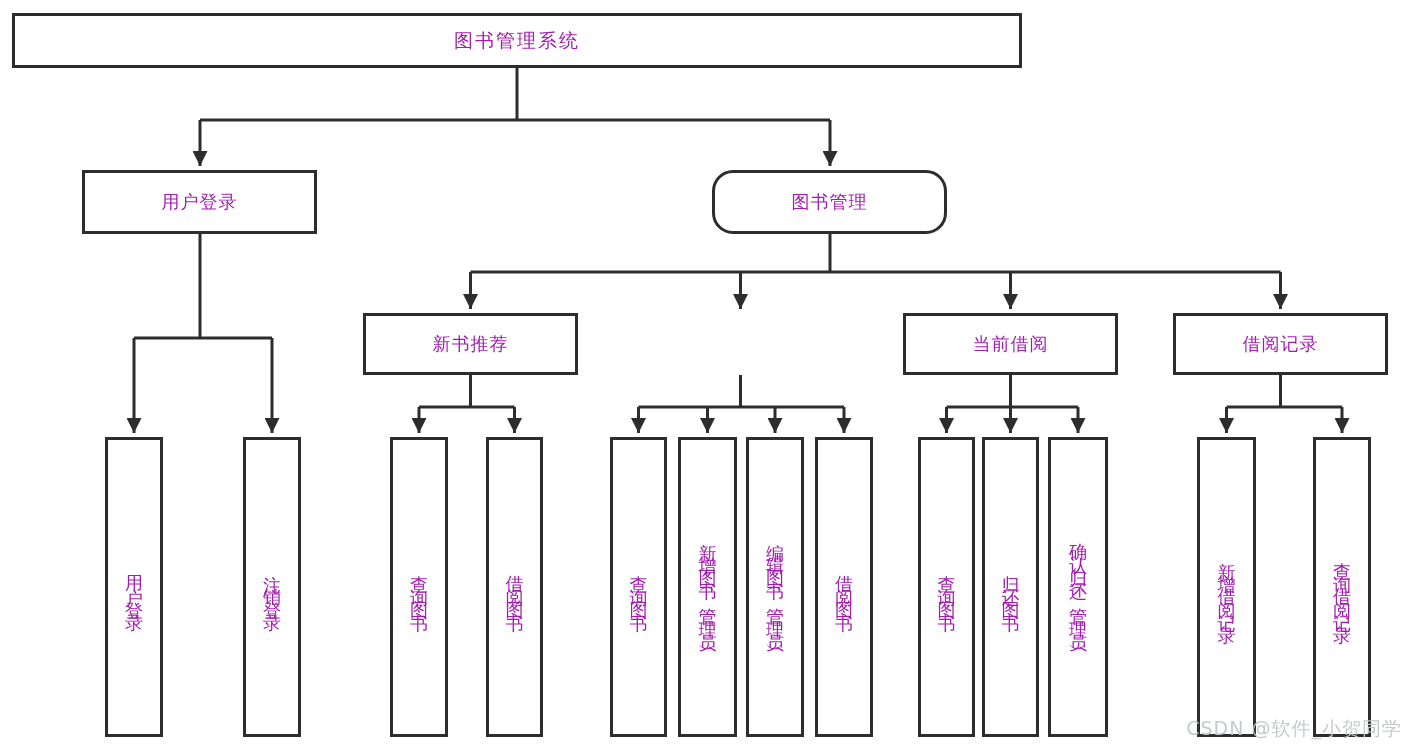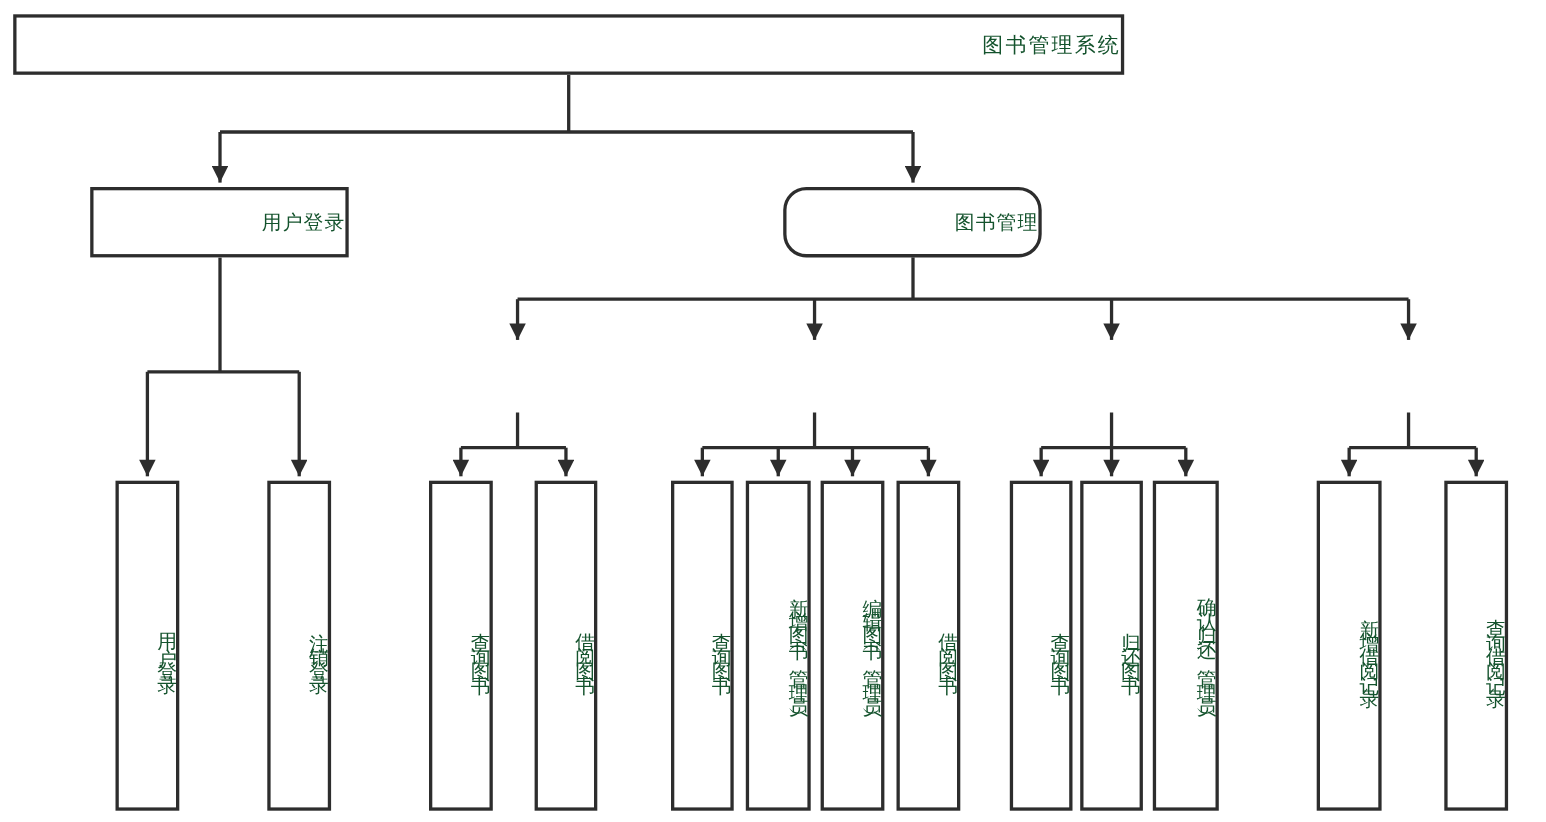--- a/index.html
+++ b/index.html
@@ -21,22 +21,22 @@
     top: 0;
     z-index: 1;
   }
   .node {
     position: absolute;
     box-sizing: border-box;
     background: #ffffff;
     border: 3px solid #2d2d2d;
     display: flex;
     align-items: center;
-    justify-content: flex-end;
-    color: #14532d;
+    justify-content: center;
+    color: #a21caf;
     z-index: 2;
   }
   .node-h {
     font-size: 18px;
     letter-spacing: 1px;
   }
   .node-root {
     font-size: 19px;
     letter-spacing: 2px;
   }
@@ -118,20 +118,29 @@
     <span>图书管理系统</span>
   </div>
 
   <div class="node node-h" style="left:82px; top:170px; width:235px; height:64px;">
     <span>用户登录</span>
   </div>
   <div class="node node-h" style="left:712px; top:170px; width:235px; height:64px;border-radius:21px;">
     <span>图书管理</span>
   </div>
 
+  <div class="node node-h" style="left:363px; top:313px; width:215px; height:62px;">
+    <span>新书推荐</span>
+  </div>
+  <div class="node node-h" style="left:903px; top:313px; width:215px; height:62px;">
+    <span>当前借阅</span>
+  </div>
+  <div class="node node-h" style="left:1173px; top:313px; width:215px; height:62px;">
+    <span>借阅记录</span>
+  </div>
 
   <div class="node node-v" style="left:105px; top:437px; width:58px; height:300px;">
     <span class="vtext">用户登录</span>
   </div>
   <div class="node node-v" style="left:243px; top:437px; width:58px; height:300px;">
     <span class="vtext">注销登录</span>
   </div>
 
   <div class="node node-v" style="left:390px; top:437px; width:58px; height:300px;">
     <span class="vtext">查询图书</span>
@@ -163,14 +172,15 @@
     <span class="vtext">确认归还（管理员）</span>
   </div>
 
   <div class="node node-v" style="left:1197px; top:437px; width:59px; height:300px;">
     <span class="vtext">新增借阅记录</span>
   </div>
   <div class="node node-v" style="left:1313px; top:437px; width:58px; height:300px;">
     <span class="vtext">查询借阅记录</span>
   </div>
 
+  <div class="watermark">CSDN @软件_小贺同学</div>
 
 </div>
 
 </body></html>

